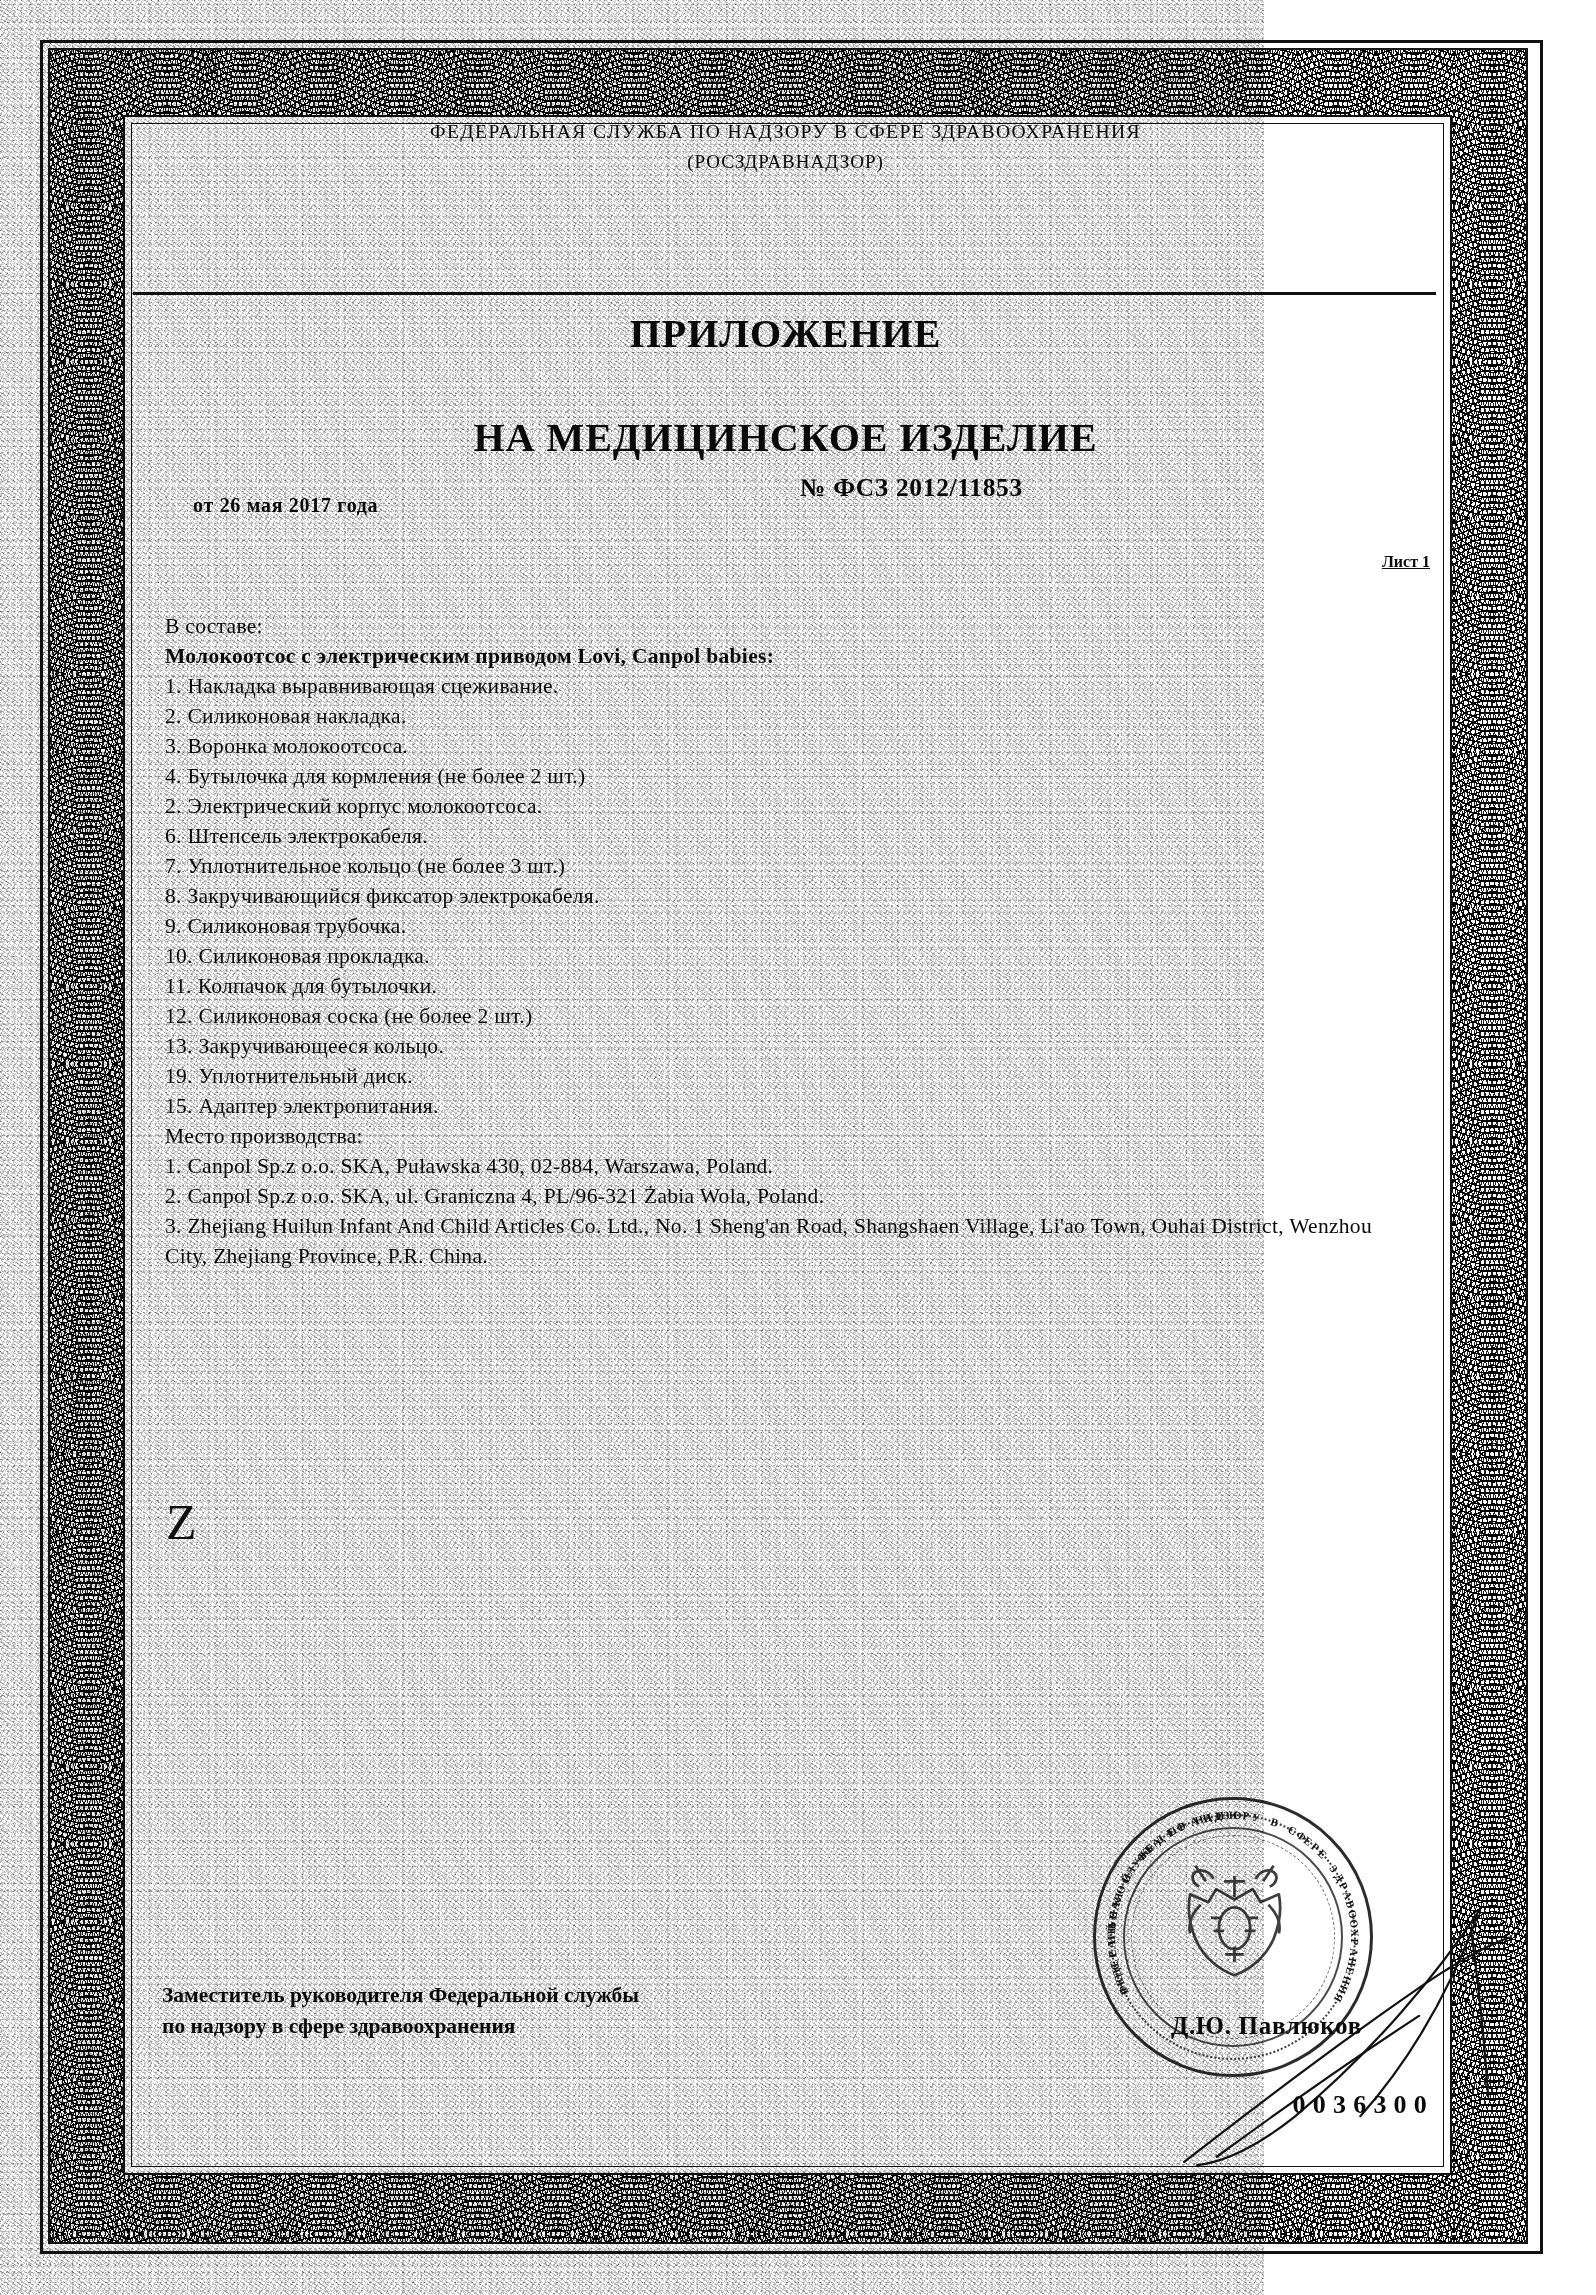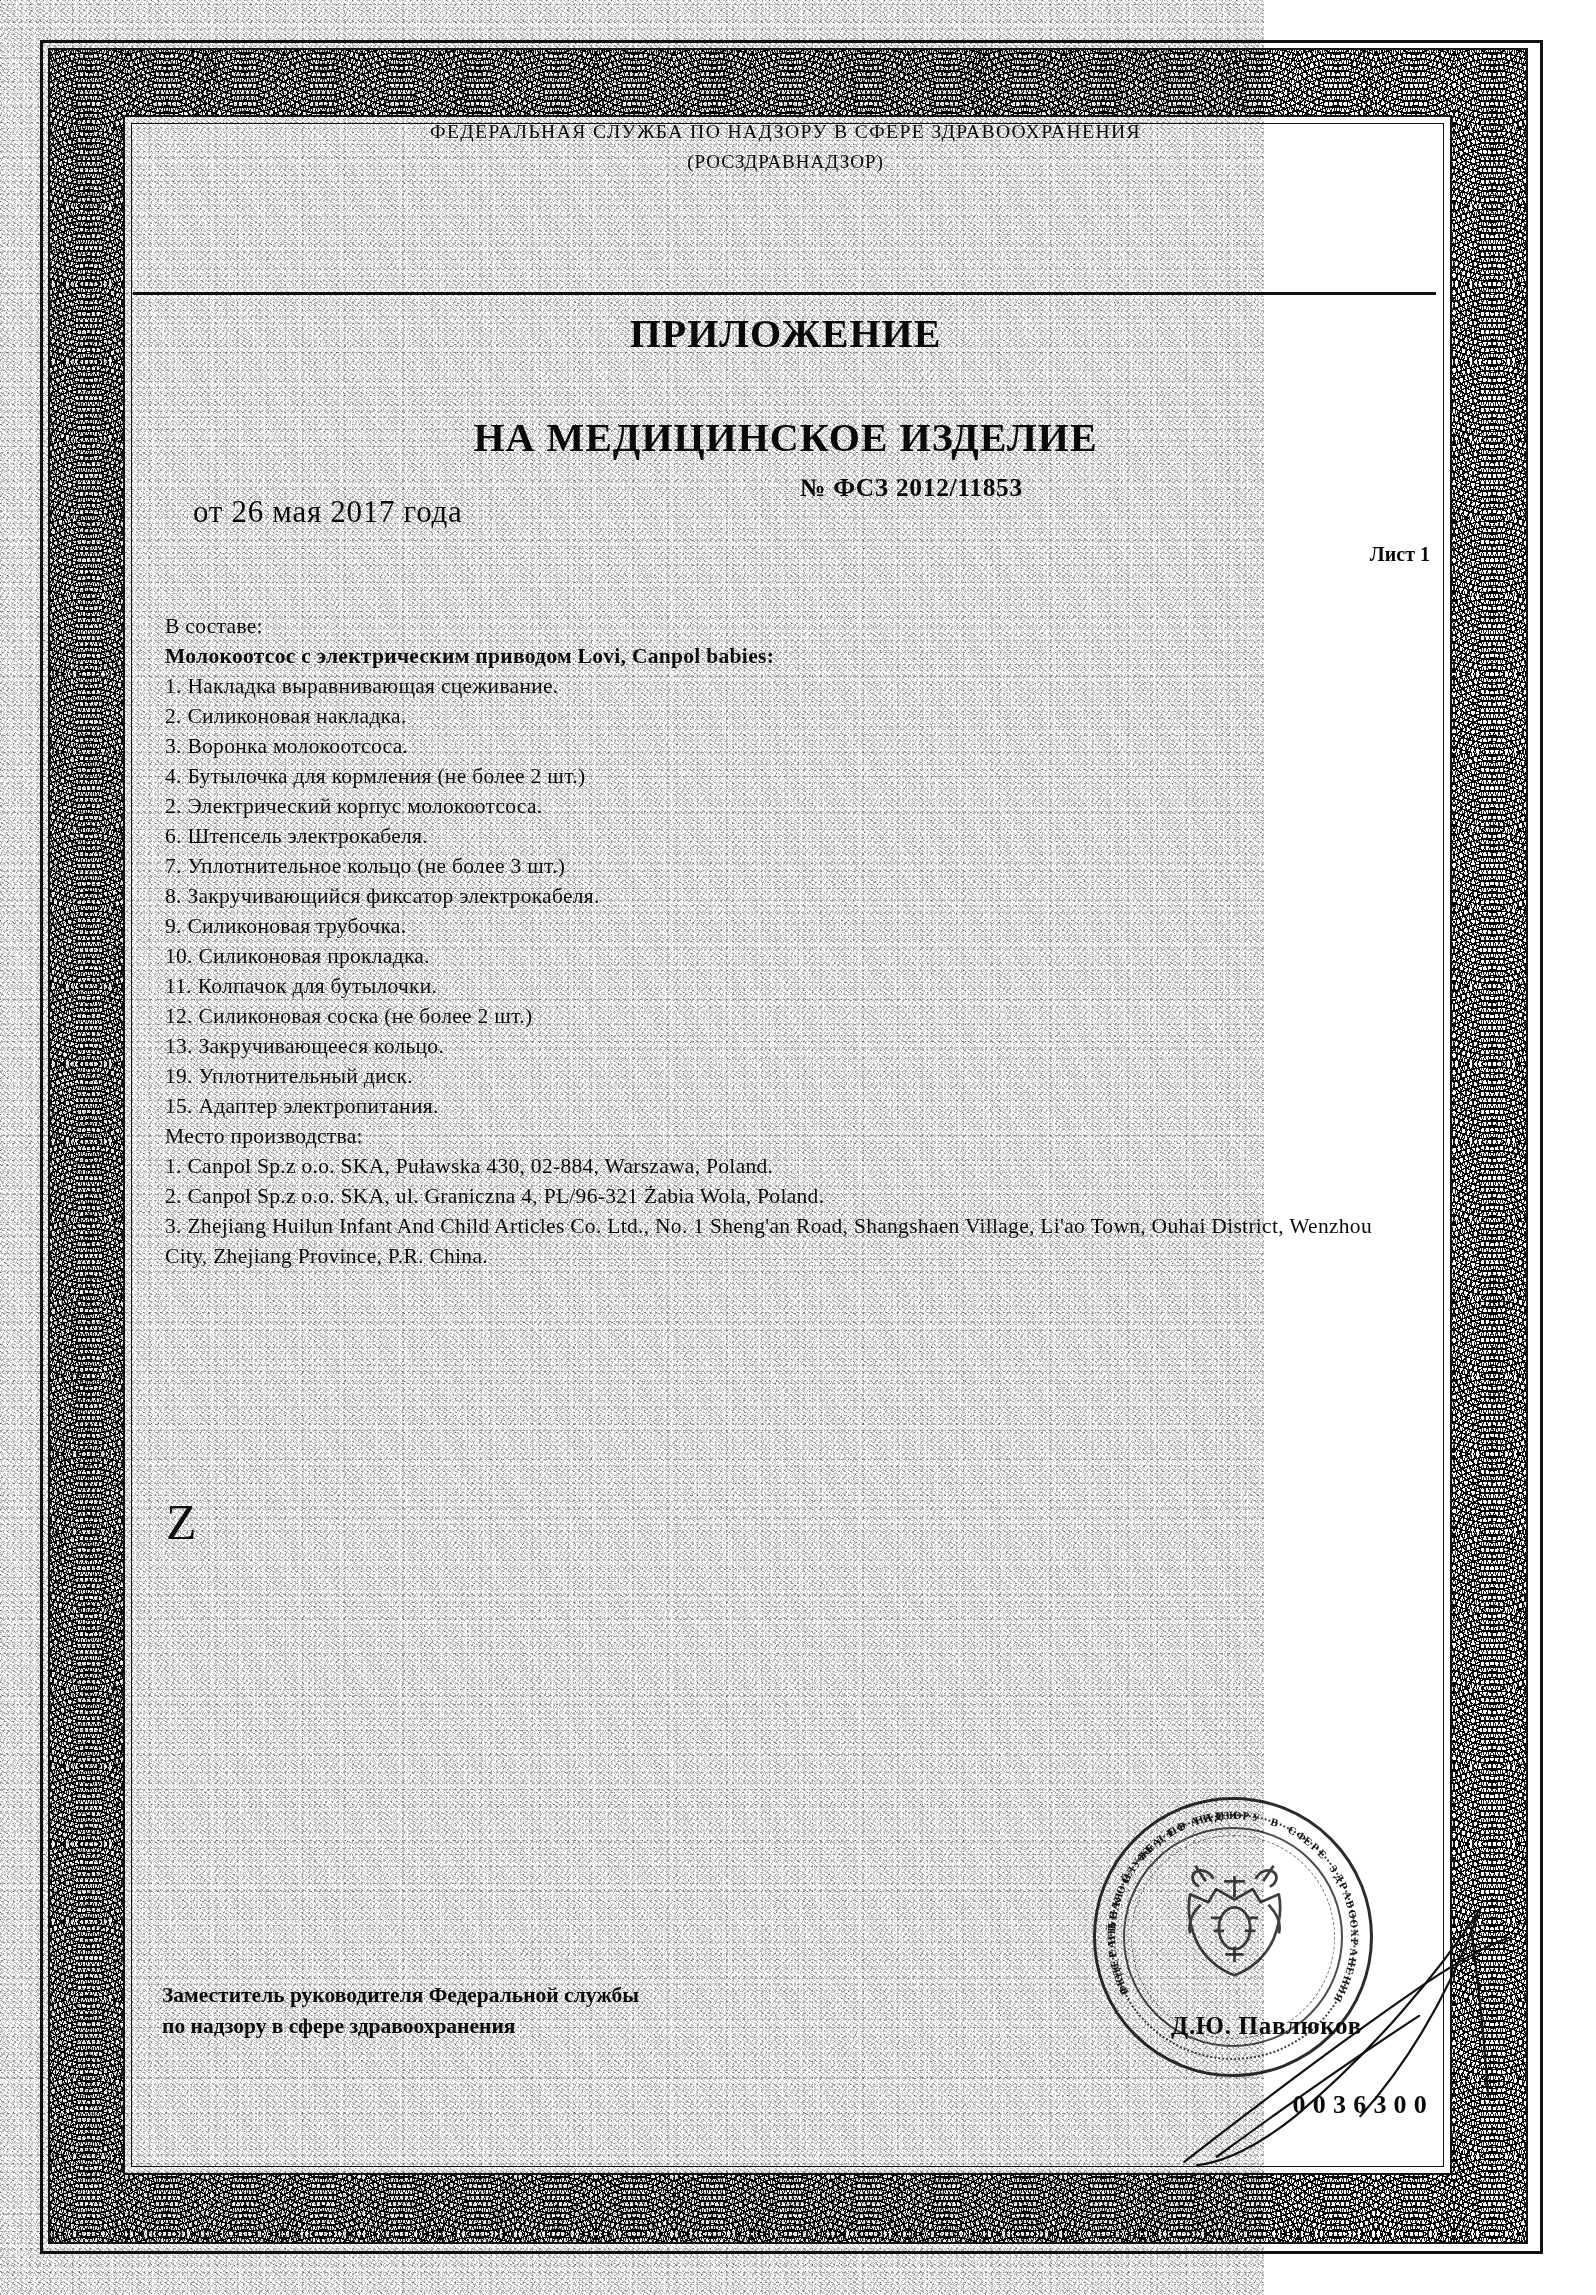--- a/index.html
+++ b/index.html
@@ -48,23 +48,23 @@
   #content{position:absolute;left:128px;top:121px;width:1315px;height:2045px;}
   .hdr-line{font-size:19.6px;letter-spacing:1.4px;text-align:center;white-space:nowrap;}
   .hdr-sub{font-size:19px;letter-spacing:1px;text-align:center;margin-top:7.8px;}
   #rule{position:absolute;left:5.2px;top:171px;width:1303px;height:2.6px;background:#111;}
 
   .big{font-weight:bold;text-align:center;letter-spacing:1px;white-space:nowrap;}
   #t1{position:absolute;left:0;top:189px;width:100%;font-size:40px;}
   #t2{position:absolute;left:0;top:241px;width:100%;font-size:40px;}
   #t3{position:absolute;left:0;top:293px;width:100%;font-size:40px;}
 
-  #dateline{position:absolute;left:65px;top:373px;font-size:31px;font-weight:normal;letter-spacing:0.7px;text-align:center;}
+  #dateline{position:absolute;left:65px;top:373px;font-size:20px;font-weight:bold;letter-spacing:0.7px;text-align:center;}
   #numline{position:absolute;left:672px;top:352px;font-size:25.4px;font-weight:bold;letter-spacing:0.7px;}
-  #sheet{position:absolute;right:13px;top:422px;font-size:20px;font-weight:bold;}
+  #sheet{position:absolute;right:13px;top:432px;font-size:16px;font-weight:bold;text-decoration:underline;}
 
   #body{position:absolute;left:37px;top:490px;width:1252px;}
   .ln{font-size:21.5px;line-height:30px;letter-spacing:0.3px;white-space:nowrap;}
   .ln.b{font-weight:bold;}
   .ln.wrap{white-space:normal;}
 
   #zmark{position:absolute;left:38px;top:1372px;font-size:50px;
          font-family:"Liberation Serif",serif;color:#111;}
 
   

